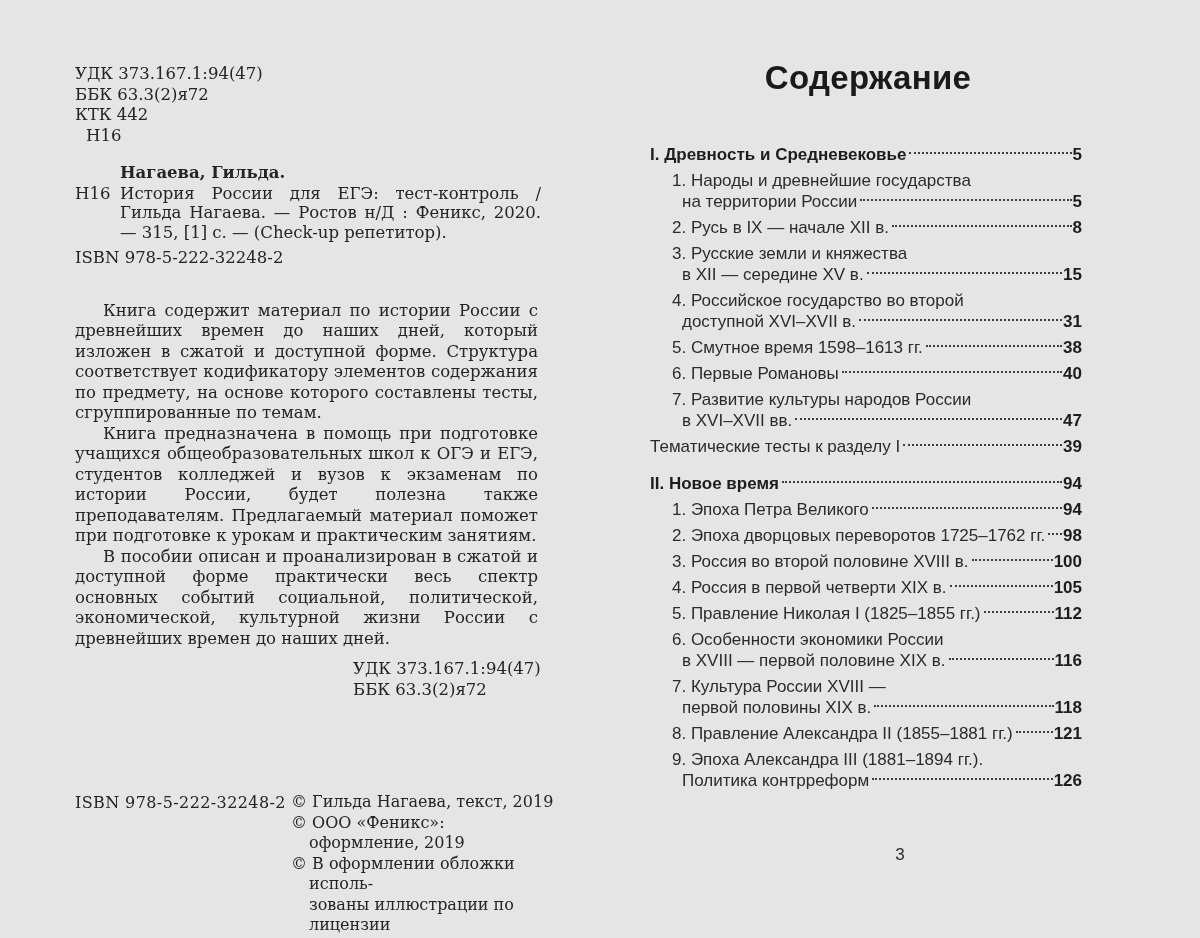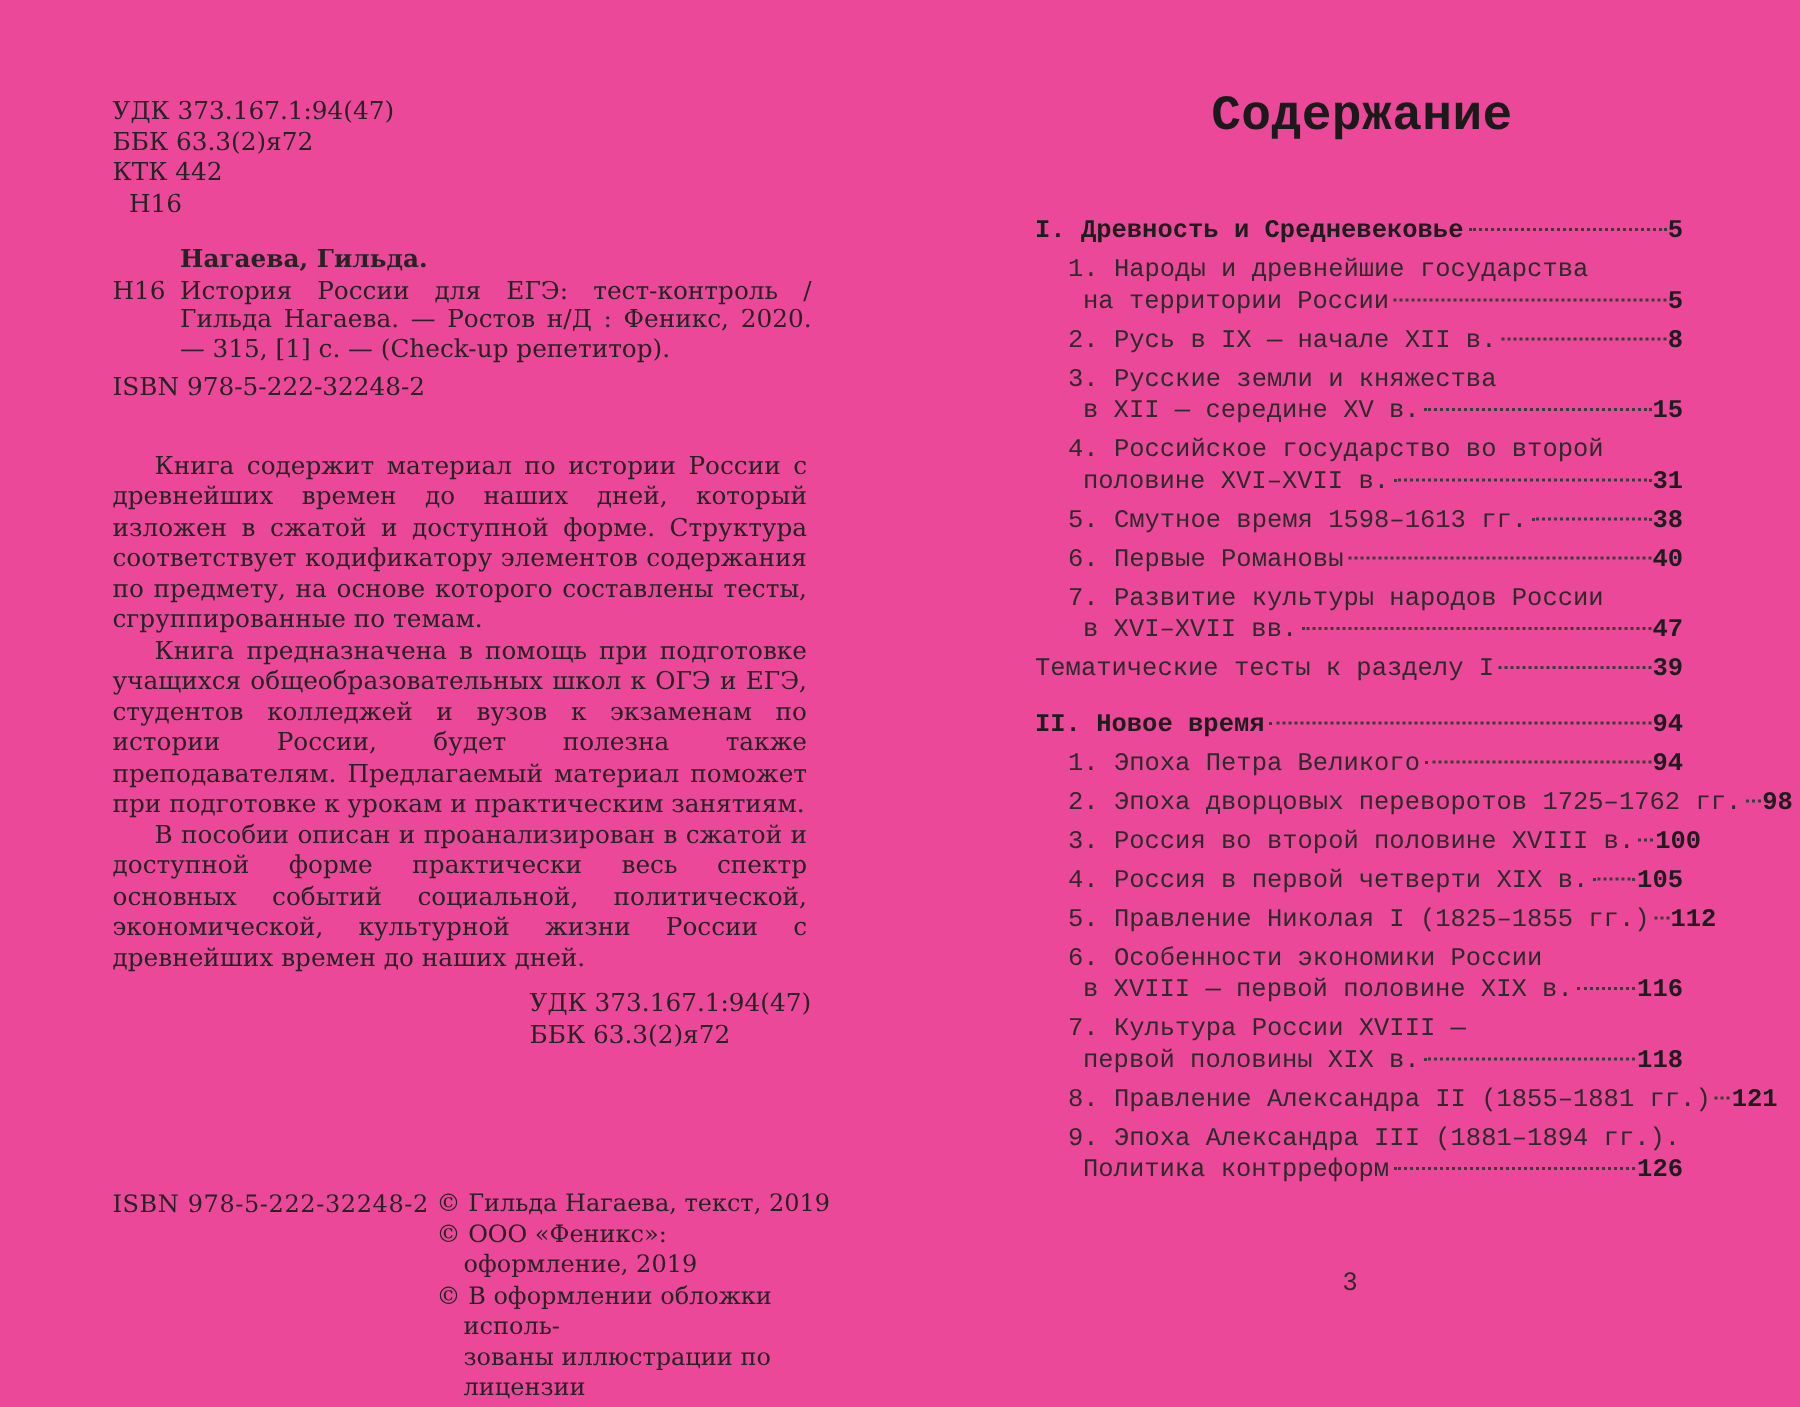--- a/index.html
+++ b/index.html
@@ -1,20 +1,20 @@
 <!DOCTYPE html>
 <html lang="ru"><head>
 <meta charset="utf-8">
 <style>
   html, body { margin: 0; padding: 0; background: #ffffff; }
   .sheet {
     position: relative;
     width: 1200px;
     height: 938px;
-    background: #ec4899;
+    background: #e5e5e5;
     overflow: hidden;
     color: #242424;
   }
 
   
   .left-page {
     position: absolute;
     left: 75px;
     top: 64px;
     width: 466px;
@@ -63,24 +63,24 @@
   .copyright-block { position: absolute; left: 216px; top: 0; width: 264px; }
   .copy-item {
     white-space: pre-line;
     padding-left: 18px;
     text-indent: -18px;
   }
 
   
   .right-page {
     position: absolute;
-    left: 668px;
+    left: 628px;
     top: 58px;
     width: 480px;
-    font-family: Liberation Mono, monospace;
+    font-family: Liberation Sans, sans-serif;
     color: #2b2b2b;
   }
   .toc-title {
     margin: 0 0 46px 0;
     font-size: 33px;
     line-height: 40px;
     font-weight: 700;
     text-align: center;
     color: #1a1a1a;
     letter-spacing: 0.3px;
@@ -186,21 +186,21 @@
           <div class="toc-line">3. Русские земли и княжества</div>
           <div class="toc-last cont">
             <span class="toc-text">в XII — середине XV в. </span>
             <span class="toc-dots"></span>
             <span class="toc-page">15</span>
           </div>
         </div>
         <div class="toc-entry lvl1">
           <div class="toc-line">4. Российское государство во второй</div>
           <div class="toc-last cont">
-            <span class="toc-text">половине XVI–XVII в. </span>
+            <span class="toc-text">доступной XVI–XVII в. </span>
             <span class="toc-dots"></span>
             <span class="toc-page">31</span>
           </div>
         </div>
         <div class="toc-entry lvl1">
           <div class="toc-last">
             <span class="toc-text">5. Смутное время 1598–1613 гг. </span>
             <span class="toc-dots"></span>
             <span class="toc-page">38</span>
           </div>

